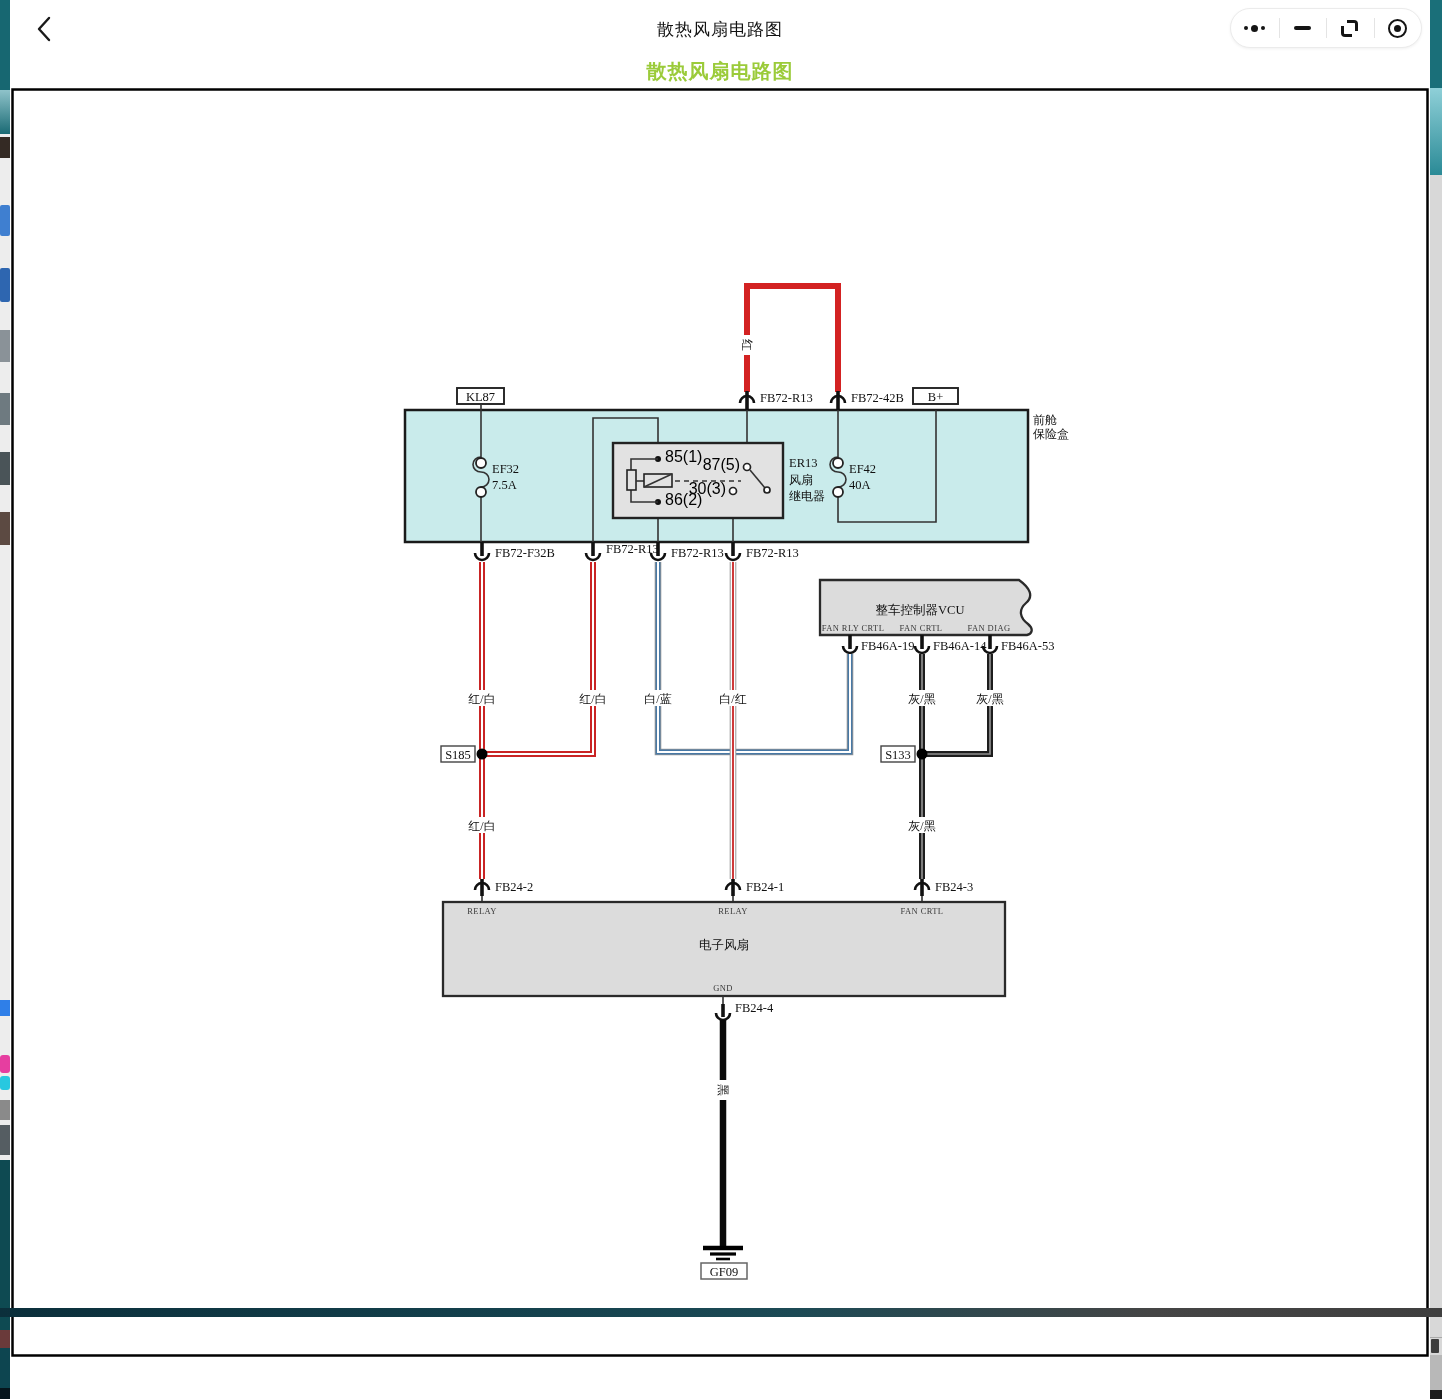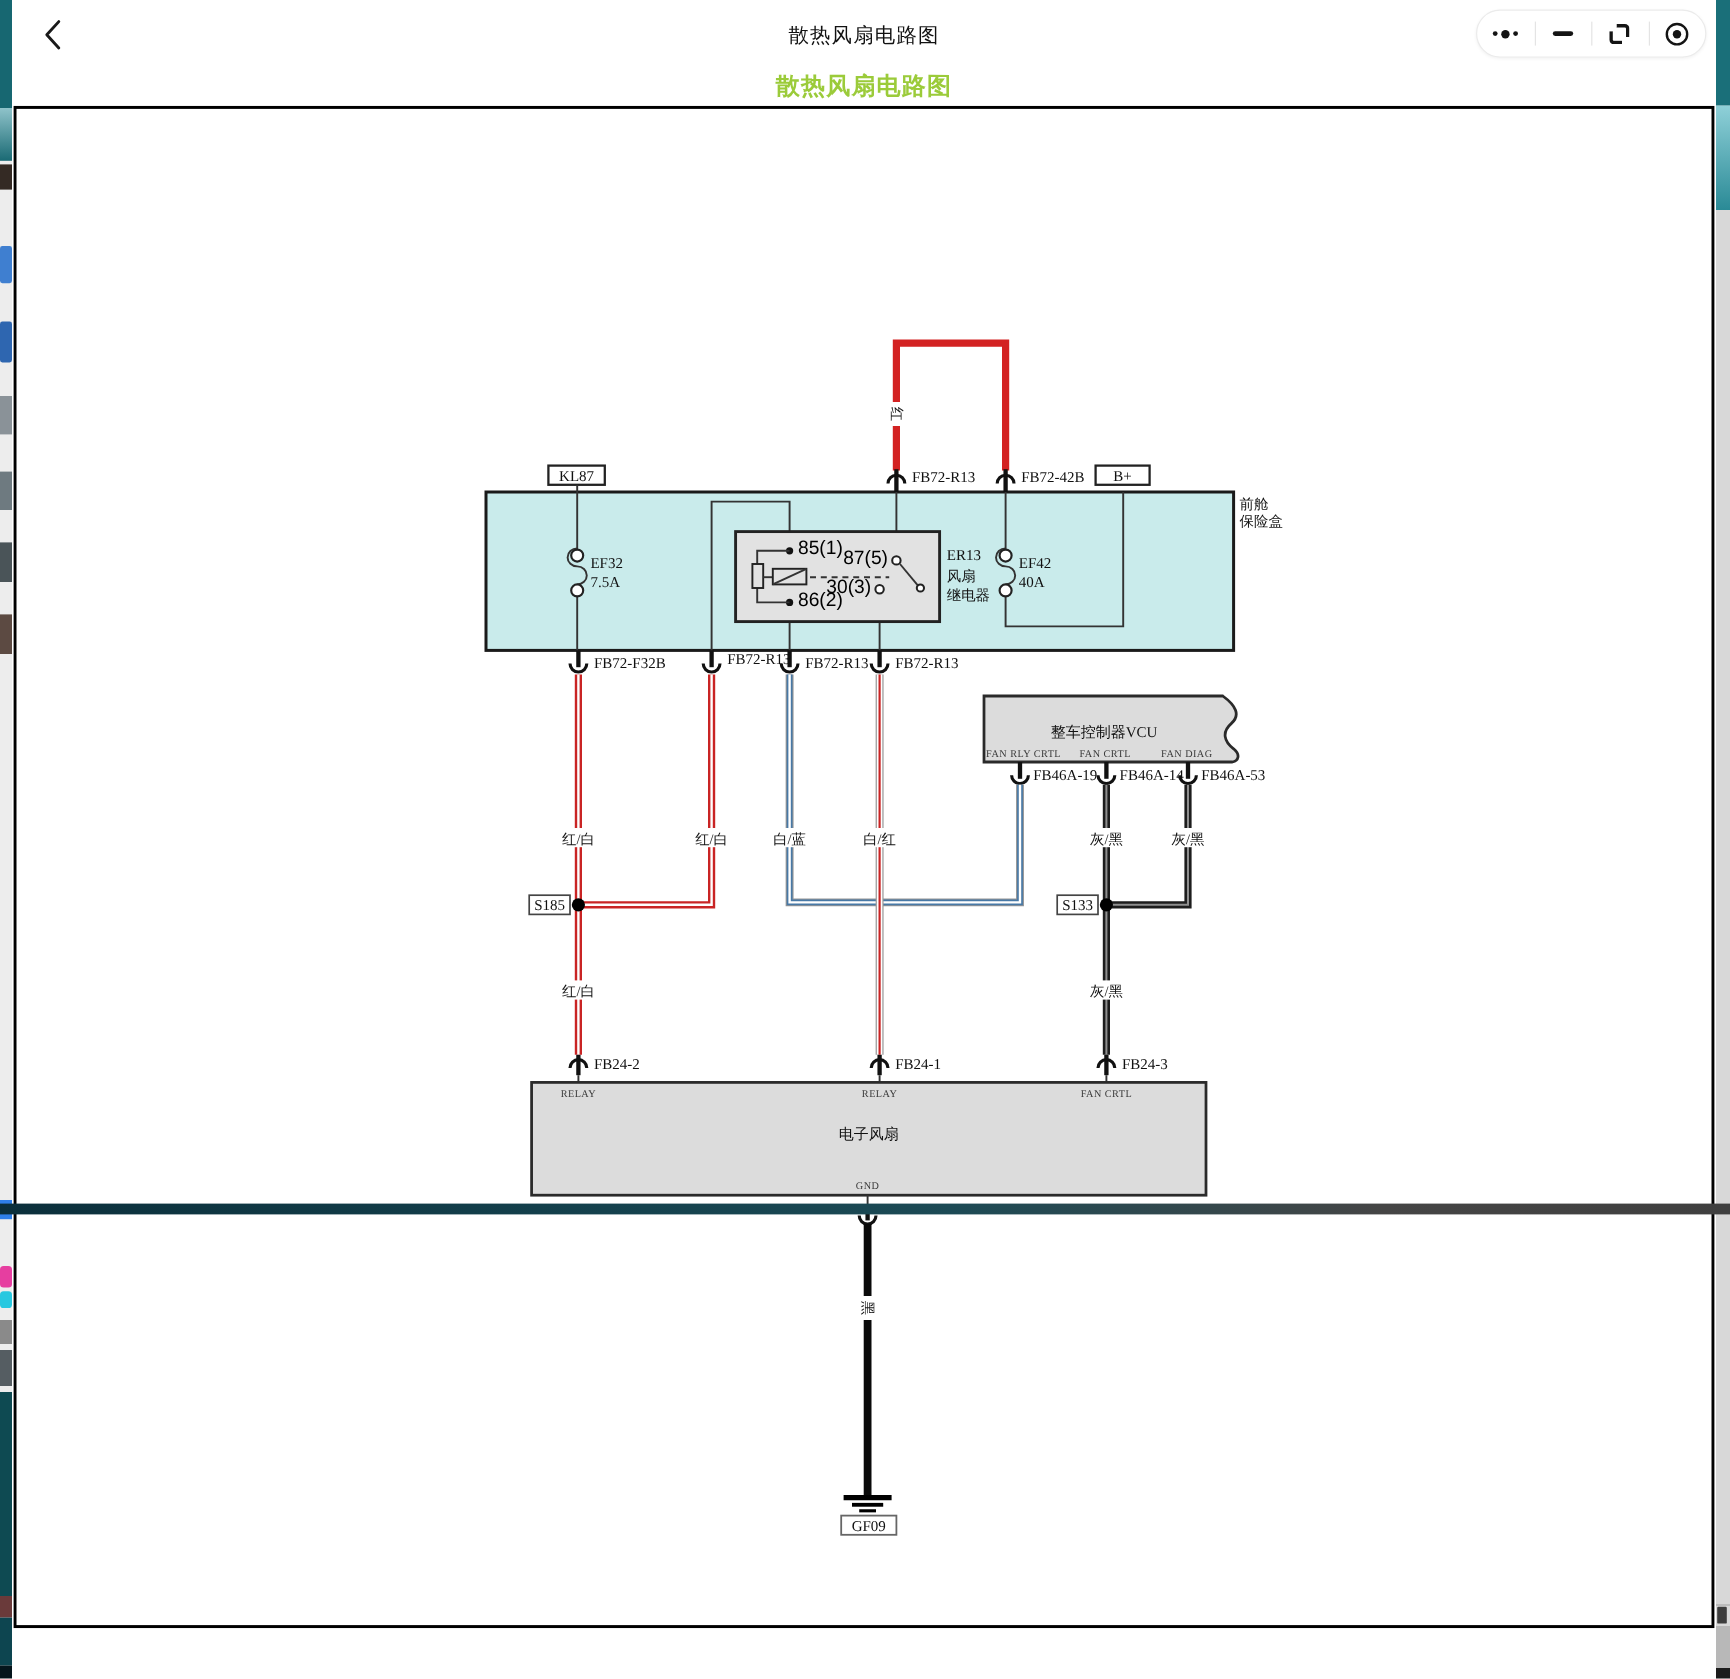--- a/index.html
+++ b/index.html
@@ -1,17 +1,17 @@
 <!DOCTYPE html>
 <html><head>
 <meta charset="utf-8">
 <style>
   * { margin:0; padding:0; box-sizing:border-box; }
   html,body { width:1442px; height:1399px; background:#fff; font-family:"Liberation Sans","DejaVu Sans",sans-serif; overflow:hidden; }
-  .screen { position:relative; width:1442px; height:1012px; background:#fff; }
+  .screen { position:relative; width:1442px; height:1317px; background:#fff; }
 
   
   .strip-left { position:absolute; left:0; top:0; width:10px; height:1399px; background:#ededed; overflow:hidden; }
   .strip-left .seg { position:absolute; left:0; width:10px; }
   .strip-right { position:absolute; right:0; top:0; width:12px; height:1399px; background:#d8d8d8; overflow:hidden; }
   .strip-right .seg { position:absolute; left:0; width:12px; }
   .bottom-bar { position:absolute; left:0; bottom:0; width:1442px; height:9px;
     background:linear-gradient(90deg,#0b2f3b 0%,#14414d 35%,#1c4a55 55%,#454545 80%,#3f3f3f 100%); z-index:5; }
 
   

